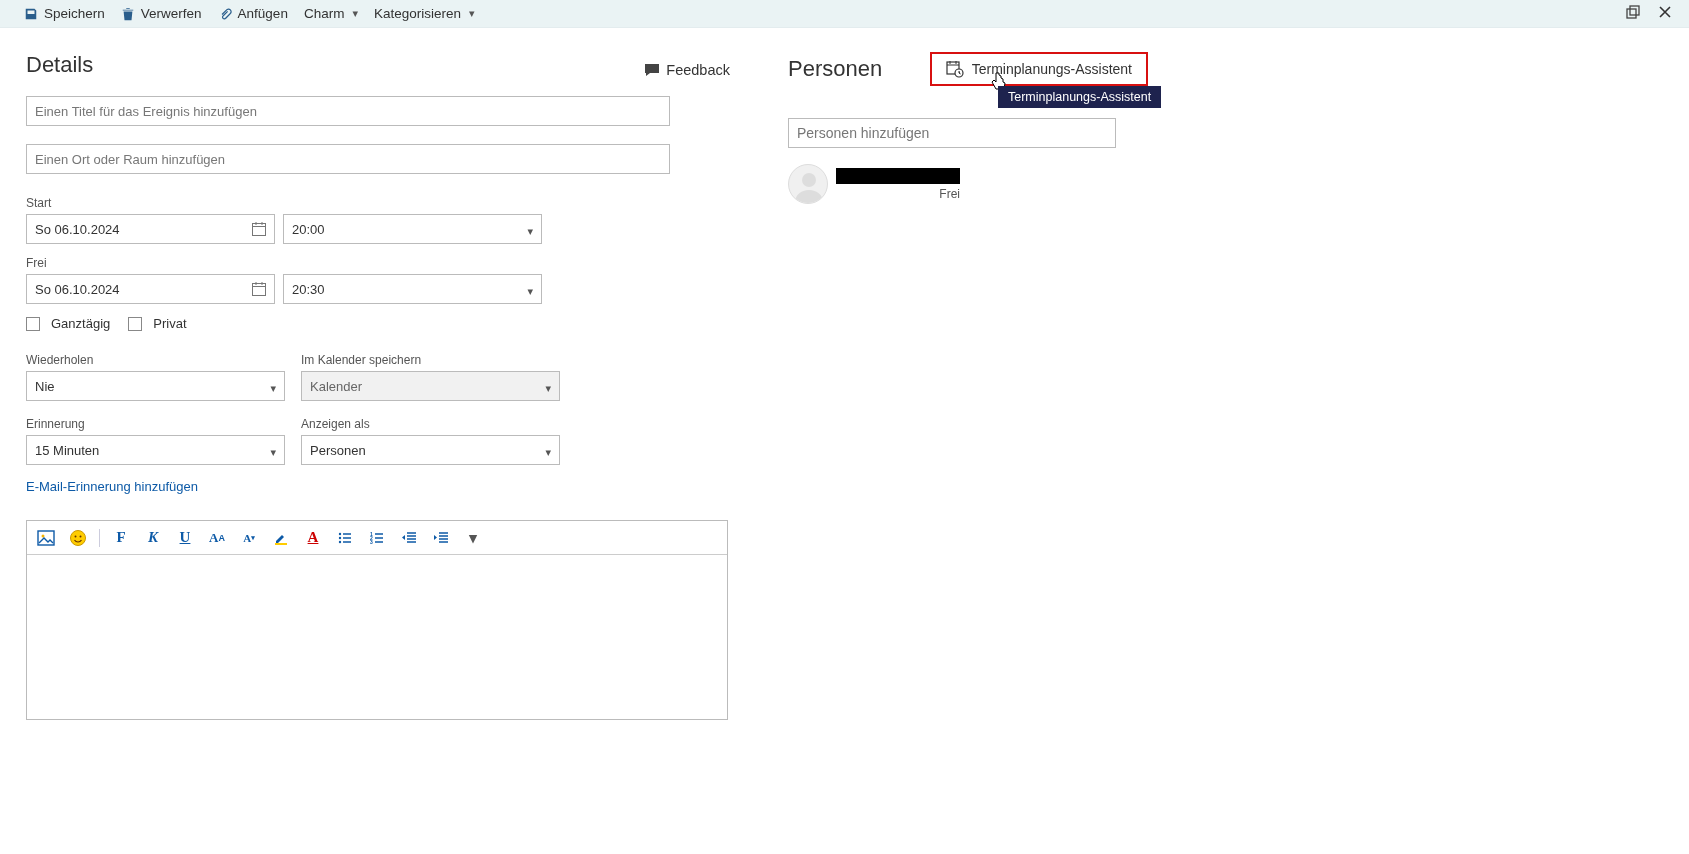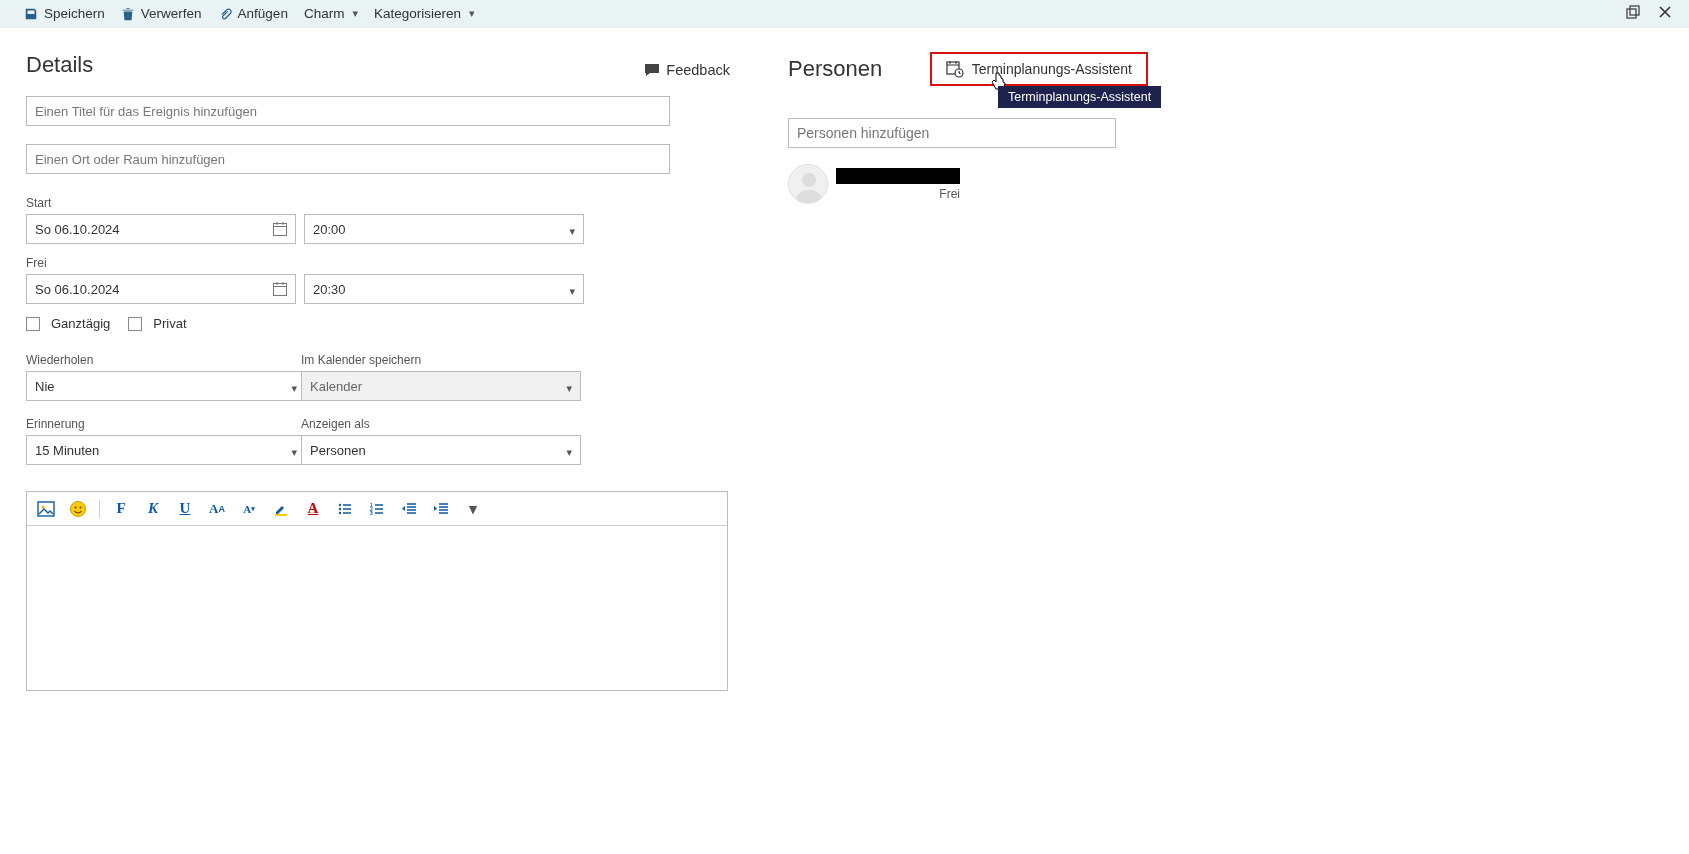--- a/index.html
+++ b/index.html
@@ -18,23 +18,23 @@
   .heading { font-size: 22px; font-weight: 400; color: #333; }
   .left-head { display:flex; justify-content:space-between; align-items:flex-end; margin-bottom:18px; padding-right:14px;}
   .feedback { display:flex; align-items:center; gap:6px; font-size:14.5px; color:#333; cursor:pointer; }
   .feedback svg { width:16px; height:16px; }
   .tinput { width: 644px; height:30px; border:1px solid #bbb; padding:0 8px; font-size:13px; color:#333; }
   .tinput::placeholder { color:#777; }
   .title-input { margin-bottom:18px; }
   .location-input { margin-bottom:22px; }
   .row2 { display:flex; gap:8px; }
   .lbl { font-size:12px; color:#555; margin-bottom:4px; display:block;}
-  .date-box { position:relative; width:270px; height:30px; border:1px solid #bbb; display:flex; align-items:center; padding:0 8px; font-size:13px; }
+  .date-box { position:relative; width:249px; height:30px; border:1px solid #bbb; display:flex; align-items:center; padding:0 8px; font-size:13px; }
   .cal-ico { position:absolute; right:7px; top:6px; width:16px; height:16px; opacity:.8;}
-  .select-box { position:relative; width:280px; height:30px; border:1px solid #bbb; display:flex; align-items:center; padding:0 8px; font-size:13px; background:#fff;}
+  .select-box { position:relative; width:259px; height:30px; border:1px solid #bbb; display:flex; align-items:center; padding:0 8px; font-size:13px; background:#fff;}
   .select-box.disabled { background:#f1f1f1; color:#666;}
   .select-box .ar { position:absolute; right:8px; top:10px; font-size:11px; color:#555; }
   .stack { margin-bottom:12px; }
   .checks { display:flex; gap:18px; margin:12px 0 22px 0; align-items:center;}
   .chk { display:flex; align-items:center; gap:11px; font-size:13px; color:#333;}
   .chk .box { width:14px; height:14px; border:1px solid #888; background:#fff; }
   .link { color:#0d5aa7; font-size:13px; cursor:pointer; margin-top:-2px; }
   .twocol { display:flex; gap:16px; margin-bottom:16px;}
   .twocol > div { width:259px; }
 
@@ -201,20 +201,21 @@
       </div>
       <div>
         <span class="lbl">Anzeigen als</span>
         <div class="select-box">
           <span>Personen</span>
           <span class="ar">▾</span>
         </div>
       </div>
     </div>
 
+    <div class="link">E-Mail-Erinnerung hinzufügen</div>
 
     
     <div class="editor">
       <div class="ed-toolbar">
         <span class="ed-btn">
             <svg width="18" height="18" viewBox="0 0 18 18">
               <rect x="1" y="2" width="16" height="14" fill="none" stroke="#0d5aa7" stroke-width="1.4"></rect>
               <circle cx="6" cy="7" r="1.5" fill="#f5b400"></circle>
               <path d="M2 14l5-5 4 4 2-2 3 3" fill="none" stroke="#0d5aa7" stroke-width="1.4"></path>
             </svg>

